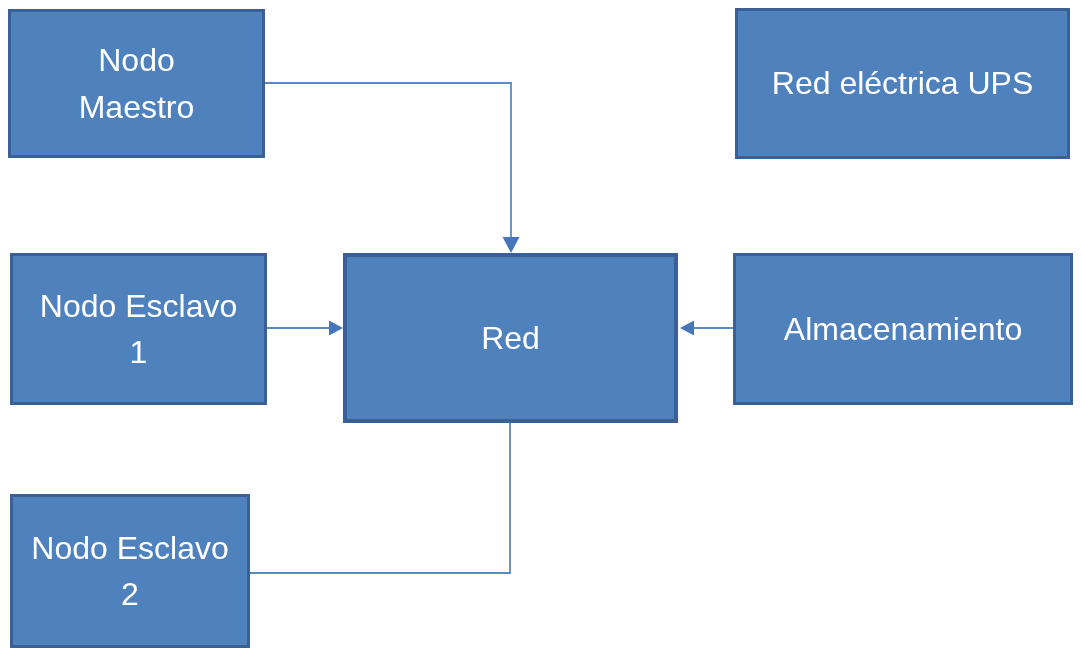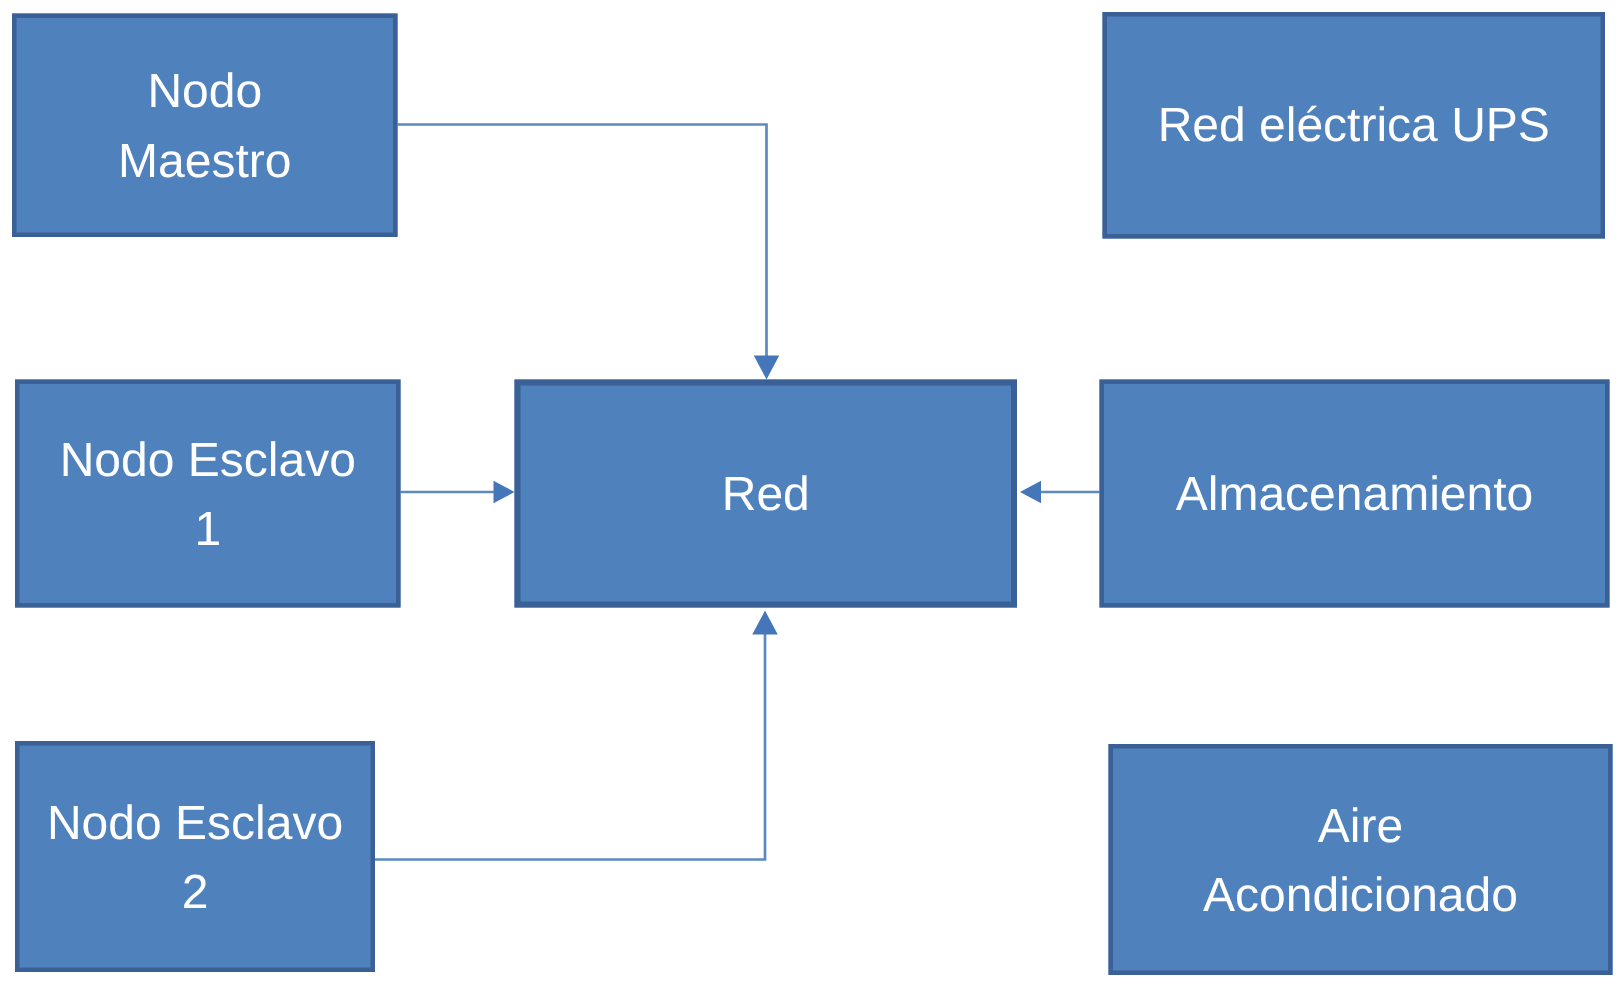--- a/index.html
+++ b/index.html
@@ -34,21 +34,21 @@
     text-align: center;
     font-size: 32px;
     line-height: 1.45;
   }
   .node .label {
     white-space: pre-line;
   }
   #n-nodo-maestro      { left: 8px;   top: 9px;   width: 257px; height: 149px; }
   #n-red-electrica-ups { left: 735px; top: 8px;   width: 335px; height: 151px; }
   #n-nodo-esclavo-1    { left: 10px;  top: 253px; width: 257px; height: 152px; }
-  #n-red               { left: 343px; top: 253px; width: 335px; height: 152px; border-width: 4px; }
+  #n-red               { left: 343px; top: 253px; width: 335px; height: 170px; border-width: 4px; }
   #n-almacenamiento    { left: 733px; top: 253px; width: 340px; height: 152px; justify-content: center; }
   #n-nodo-esclavo-2    { left: 10px;  top: 494px; width: 240px; height: 154px; }
   #n-aire-acondicionado{ left: 739px; top: 496px; width: 336px; height: 154px; }
   svg.connectors {
     position: absolute;
     left: 0; top: 0;
     width: 1082px;
     height: 657px;
     pointer-events: none;
   }
@@ -110,18 +110,14 @@
 
   <div class="node" id="n-almacenamiento">
     <span class="label">Almacenamiento</span>
   </div>
 
   <div class="node" id="n-nodo-esclavo-2">
     <span class="label">Nodo Esclavo
 2</span>
   </div>
 
-  <div class="node" id="n-aire-acondicionado">
-    <span class="label">Aire
-Acondicionado</span>
-  </div>
 
 </div>
 
 </body></html>

